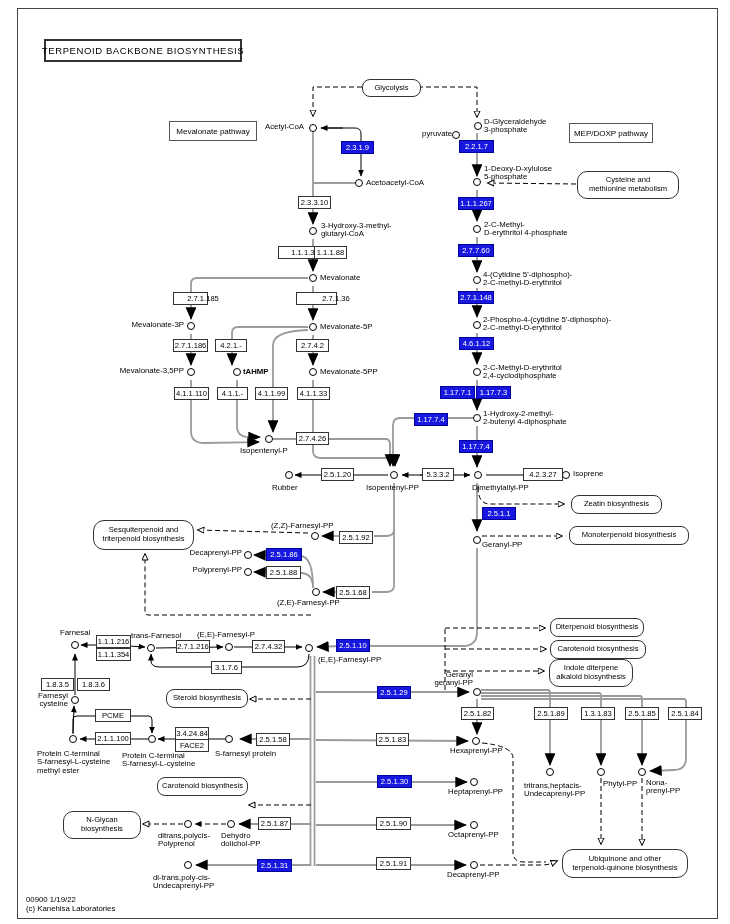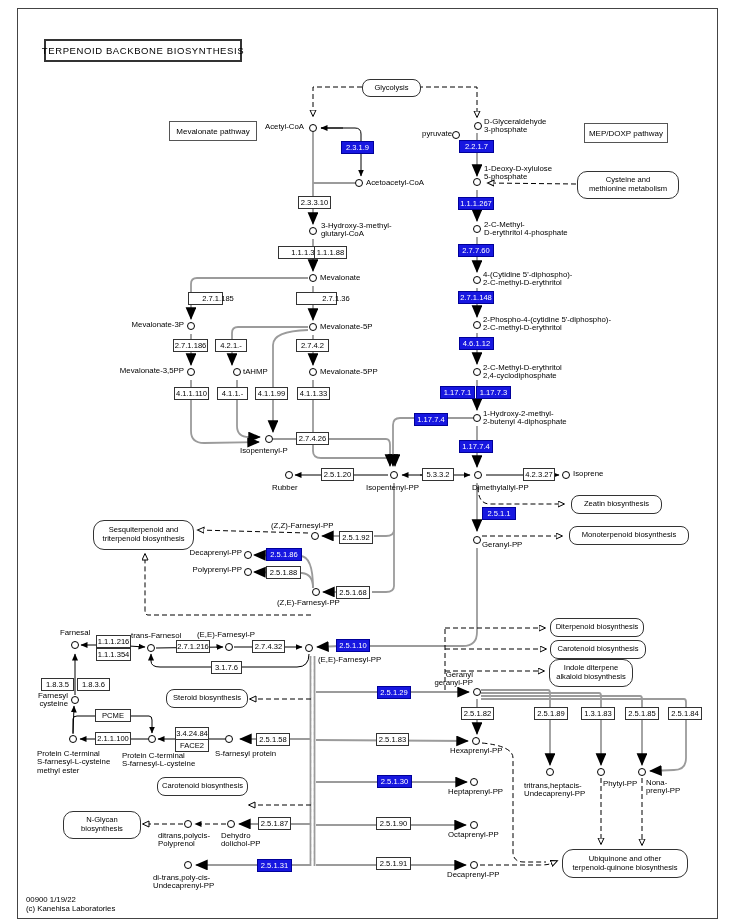--- a/index.html
+++ b/index.html
@@ -130,21 +130,21 @@
       <path d="M480,865 H540 Q549,865 552,863 L557,861" marker-end="url(#mO)"></path>
       <path d="M601,778 V844" marker-end="url(#mO)"></path>
       <path d="M642,778 V845" marker-end="url(#mO)"></path>
     </g>
   </svg>
 
   <div class="titlebox">TERPENOID BACKBONE BIOSYNTHESIS</div>
 
   <div id="regions">
       <div class="regionbox" style="left: 169px; top: 121px; width: 86px; height: 18px; text-align: center;">Mevalonate pathway</div>
-      <div class="regionbox" style="left: 584px; top: 123px; width: 82px; height: 18px;">MEP/DOXP pathway</div>
+      <div class="regionbox" style="left: 569px; top: 123px; width: 82px; height: 18px;">MEP/DOXP pathway</div>
     </div>
   <div id="plinks">
       <div class="plink" style="left: 362px; top: 79px; width: 57px; height: 16px; border-radius: 8px;">
         <div>Glycolysis</div>
       </div>
       <div class="plink" style="left: 577px; top: 171px; width: 100px; height: 26px; border-radius: 10px;">
         <div>Cysteine and</div>
         <div>methionine metabolism</div>
       </div>
       <div class="plink" style="left: 571px; top: 495px; width: 89px; height: 17px; border-radius: 8px;">
@@ -195,33 +195,33 @@
       <div class="ebox active" style="left: 459px; top: 440px; width: 34px;">1.17.7.4</div>
       <div class="ebox active" style="left: 460px; top: 507px; width: 34px; margin-left: 22px;">2.5.1.1</div>
       <div class="ebox active" style="left: 266px; top: 548px; width: 36px;">2.5.1.86</div>
       <div class="ebox active" style="left: 336px; top: 639px; width: 34px;">2.5.1.10</div>
       <div class="ebox active" style="left: 377px; top: 686px; width: 34px;">2.5.1.29</div>
       <div class="ebox active" style="left: 377px; top: 775px; width: 35px;">2.5.1.30</div>
       <div class="ebox active" style="left: 257px; top: 859px; width: 35px;">2.5.1.31</div>
       <div class="ebox" style="left: 298px; top: 196px; width: 33px;">2.3.3.10</div>
       <div class="ebox" style="left: 278px; top: 246px; width: 54px;">1.1.1.34</div>
       <div class="ebox" style="left: 314px; top: 246px; width: 33px;">1.1.1.88</div>
-      <div class="ebox" style="left: 188px; top: 292px; width: 35px; padding-left: 25px;">2.7.1.185</div>
+      <div class="ebox" style="left: 173px; top: 292px; width: 35px; padding-left: 25px;">2.7.1.185</div>
       <div class="ebox" style="left: 296px; top: 292px; width: 33px; padding-left: 39px;">2.7.1.36</div>
       <div class="ebox" style="left: 173px; top: 339px; width: 35px;">2.7.1.186</div>
       <div class="ebox" style="left: 215px; top: 339px; width: 32px;">4.2.1.-</div>
       <div class="ebox" style="left: 296px; top: 339px; width: 33px;">2.7.4.2</div>
       <div class="ebox" style="left: 174px; top: 387px; width: 35px;">4.1.1.110</div>
       <div class="ebox" style="left: 217px; top: 387px; width: 31px;">4.1.1.-</div>
       <div class="ebox" style="left: 255px; top: 387px; width: 33px;">4.1.1.99</div>
       <div class="ebox" style="left: 297px; top: 387px; width: 33px;">4.1.1.33</div>
       <div class="ebox" style="left: 296px; top: 432px; width: 33px;">2.7.4.26</div>
       <div class="ebox" style="left: 321px; top: 468px; width: 33px;">2.5.1.20</div>
       <div class="ebox" style="left: 422px; top: 468px; width: 32px;">5.3.3.2</div>
-      <div class="ebox" style="left: 523px; top: 468px; width: 32px;">4.2.3.27</div>
+      <div class="ebox" style="left: 523px; top: 468px; width: 40px;">4.2.3.27</div>
       <div class="ebox" style="left: 339px; top: 531px; width: 34px;">2.5.1.92</div>
       <div class="ebox" style="left: 266px; top: 566px; width: 35px;">2.5.1.88</div>
       <div class="ebox" style="left: 336px; top: 586px; width: 34px;">2.5.1.68</div>
       <div class="ebox" style="left: 96px; top: 635px; width: 35px;">1.1.1.216</div>
       <div class="ebox" style="left: 96px; top: 648px; width: 35px;">1.1.1.354</div>
       <div class="ebox" style="left: 176px; top: 640px; width: 34px;">2.7.1.216</div>
       <div class="ebox" style="left: 252px; top: 640px; width: 33px;">2.7.4.32</div>
       <div class="ebox" style="left: 211px; top: 661px; width: 31px;">3.1.7.6</div>
       <div class="ebox" style="left: 41px; top: 678px; width: 33px;">1.8.3.5</div>
       <div class="ebox" style="left: 77px; top: 678px; width: 33px;">1.8.3.6</div>
@@ -288,21 +288,21 @@
       <div class="cnode" style="left: 473px; top: 276px;"></div>
       <div class="clabel" style="left: 483px; top: 271px;">
         <div>4-(Cytidine 5'-diphospho)-</div>
         <div>2-C-methyl-D-erythritol</div>
       </div>
       <div class="cnode" style="left: 187px; top: 368px;"></div>
       <div class="clabel right" style="left: 118px; top: 367px; width: 66px;">
         <div>Mevalonate-3,5PP</div>
       </div>
       <div class="cnode" style="left: 233px; top: 368px;"></div>
-      <div class="clabel" style="left: 243px; top: 368px;">
+      <div class="clabel" style="left: 243px; top: 368px; font-weight: bold;">
         <div>tAHMP</div>
       </div>
       <div class="cnode" style="left: 309px; top: 368px;"></div>
       <div class="clabel" style="left: 320px; top: 368px;">
         <div>Mevalonate-5PP</div>
       </div>
       <div class="cnode" style="left: 473px; top: 321px;"></div>
       <div class="clabel" style="left: 483px; top: 316px;">
         <div>2-Phospho-4-(cytidine 5'-diphospho)-</div>
         <div>2-C-methyl-D-erythritol</div>

